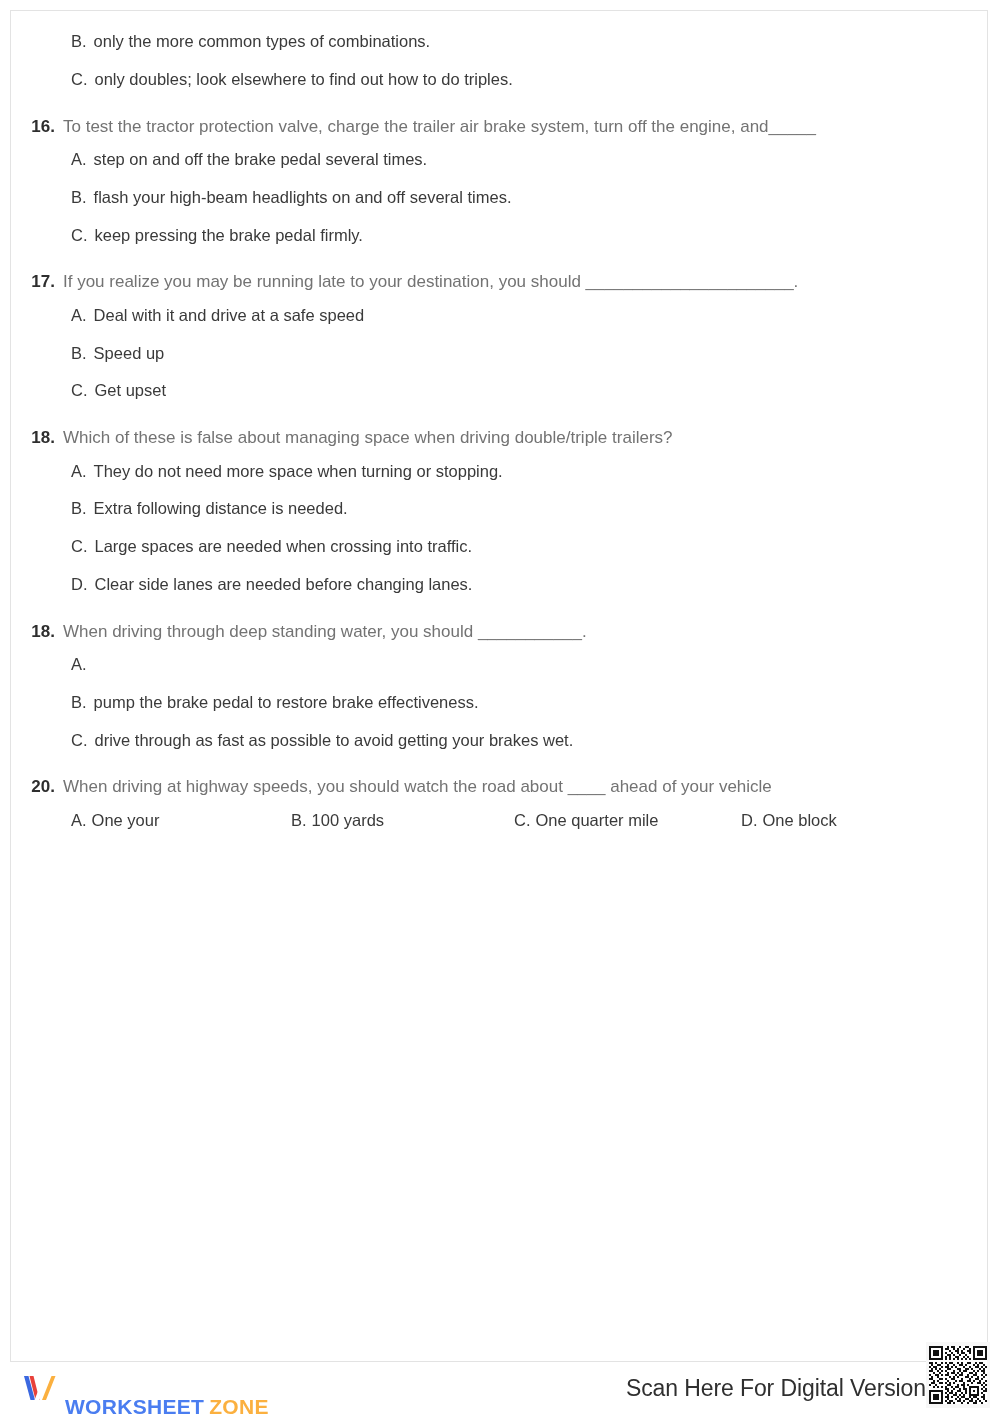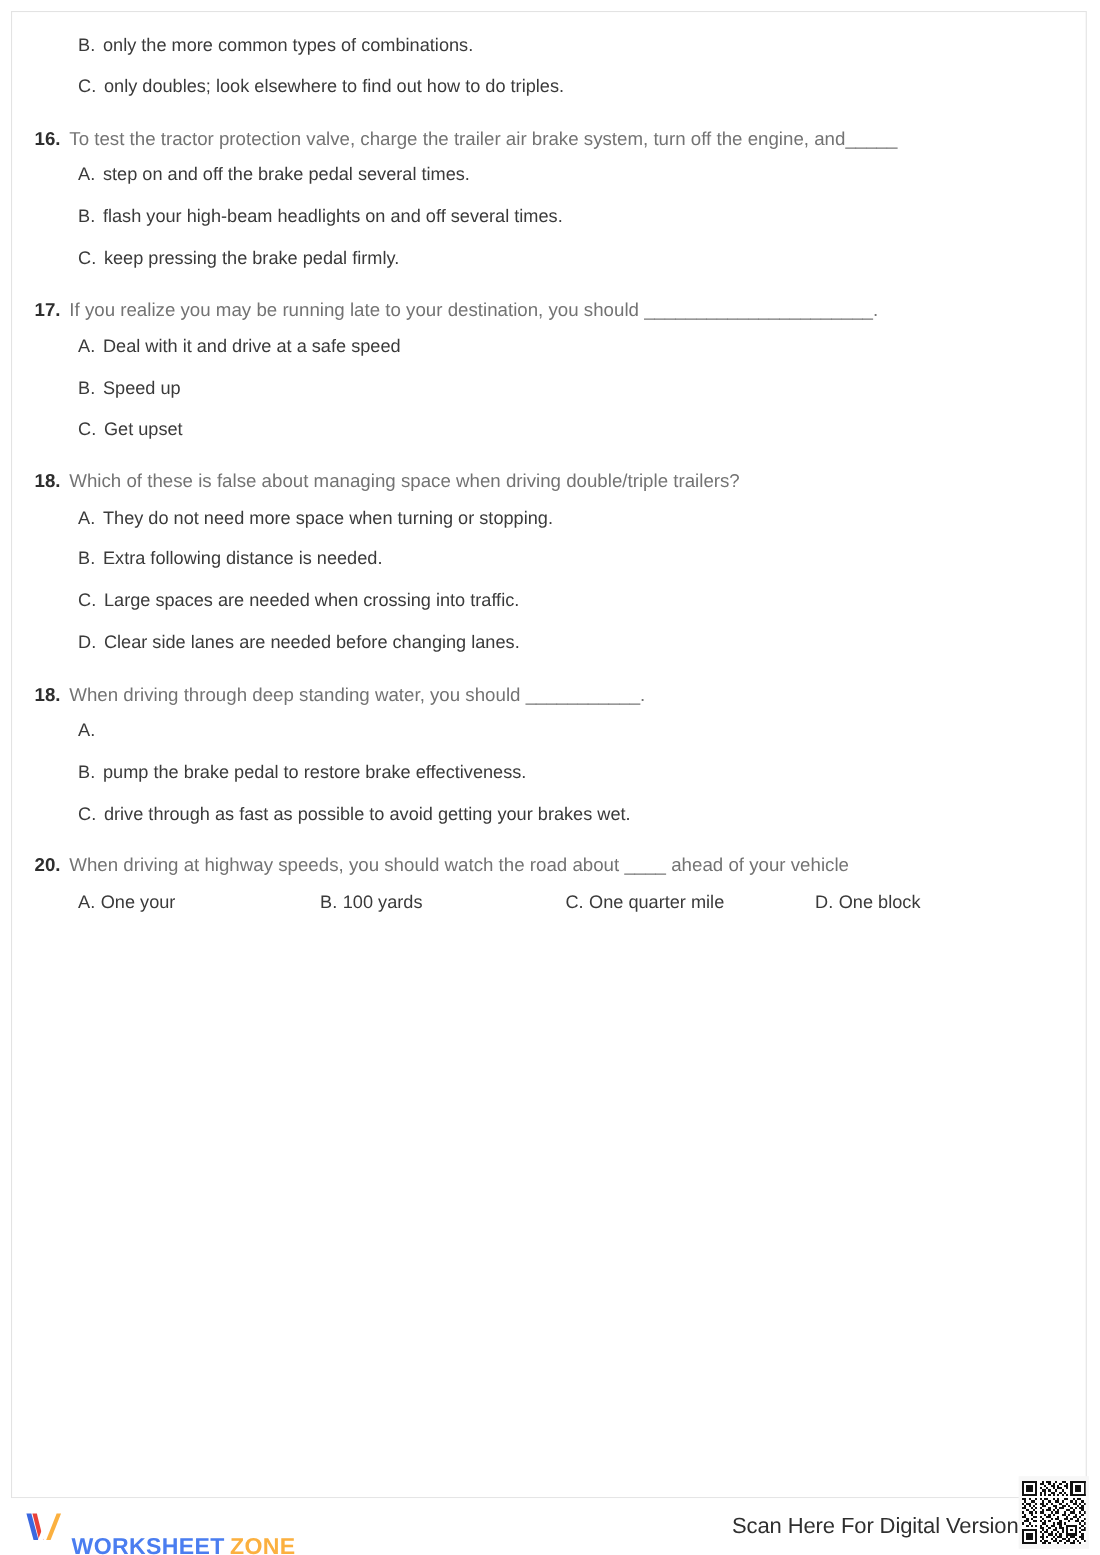--- a/index.html
+++ b/index.html
@@ -149,21 +149,21 @@
     margin-top: 37px;
   }
   .brand-part-primary { color: #4a7df0; }
   .brand-part-accent  { color: #fbb03f; padding-left: 5px; }
 
   
   #scan-text {
     position: absolute;
     right: 74px;
     top: 9px;
-    font-size: 20px;
+    font-size: 23px;
     font-weight: 400;
     color: #2f2f2f;
     line-height: 34px;
     white-space: nowrap;
     letter-spacing: -0.1px;
   }
 
   
   #qr-code {
     position: absolute;

